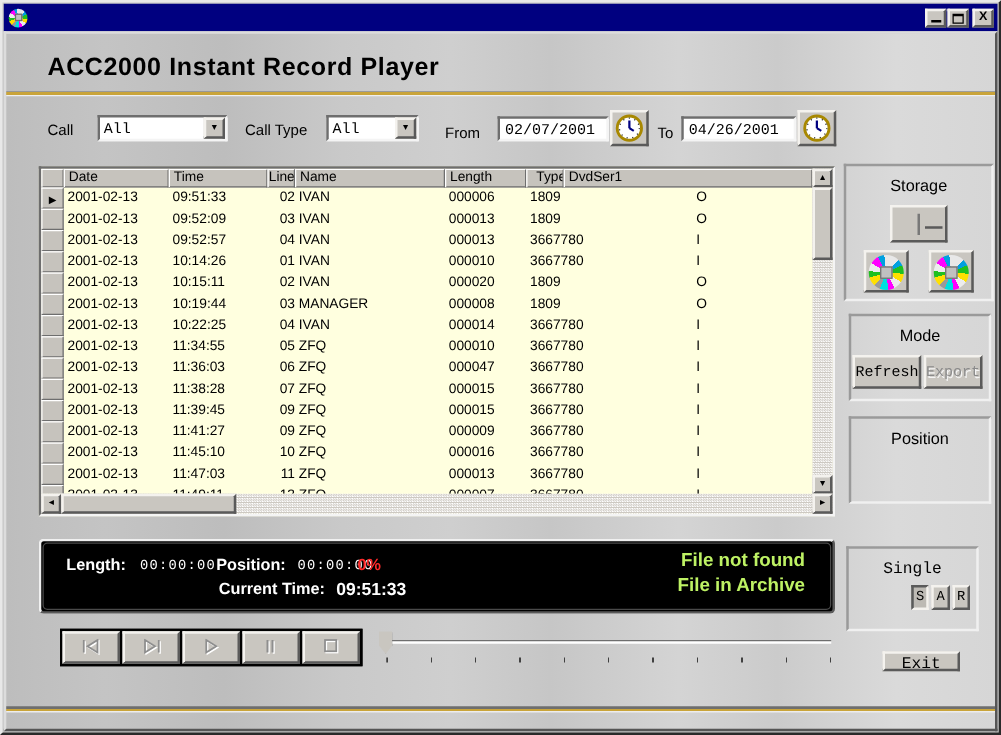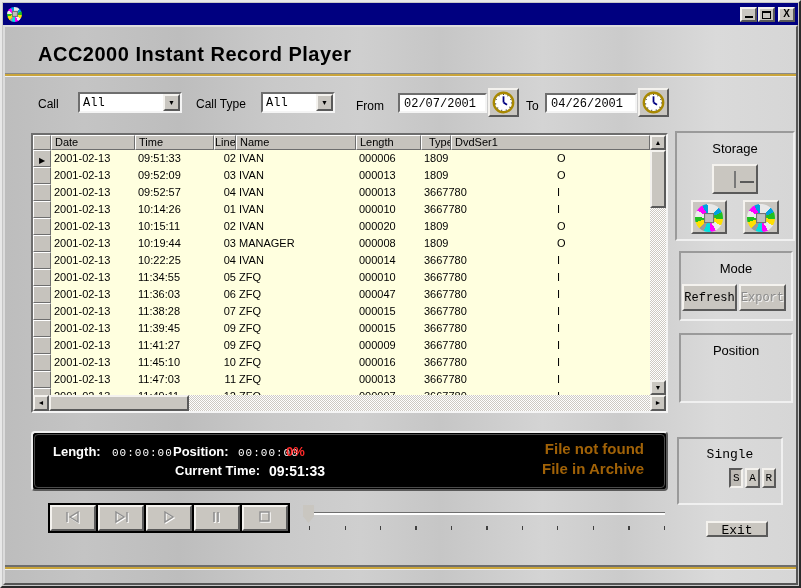--- a/index.html
+++ b/index.html
@@ -67,21 +67,21 @@
   .cdbtn{width:36px;height:34px;background:#c9c6c0;border:2px solid;border-color:#f4f2ee #5a5a5a #5a5a5a #f4f2ee;padding:2px;}
   .cdbtn .cd{width:28px;height:28px;margin:0 auto;}
   .btnrow{display:flex;justify-content:flex-end;gap:2px;margin-top:8px;padding:0 5px;margin-left:45px;}
   
   .lcd{position:absolute;left:26px;top:404px;width:637px;height:60px;background:#000;border:2px solid;border-color:#f0f0f0 #5a5a5a #5a5a5a #f0f0f0;border-radius:4px;}
   .lcd-in{position:absolute;inset:1px;border:1px solid #4a4a4a;border-radius:4px;color:#fff;}
   .lcd .lab{position:absolute;font-weight:bold;font-size:13px;}
   .lcd .tval{position:absolute;font:11px "Liberation Mono",monospace;letter-spacing:1px;}
   .lcd .pct{position:absolute;color:#ff2a2a;font-weight:bold;font-size:13px;}
   .lcd .ctval{position:absolute;font-weight:bold;font-size:14px;}
-  .lcd .status{position:absolute;right:20px;color:#a16207;font-weight:bold;font-size:15px;text-align:right;line-height:19px;}
+  .lcd .status{position:absolute;right:20px;color:#bef264;font-weight:bold;font-size:15px;text-align:right;line-height:19px;}
   
   .transport{position:absolute;left:43px;top:476px;display:flex;border:2px solid #000;background:#000;gap:2px;}
   .tpbtn{width:46px;height:26px;background:#c9c6c0;border:2px solid;border-color:#f4f2ee #5a5a5a #5a5a5a #f4f2ee;padding:0;position:relative;}
   .tpbtn svg{position:absolute;left:50%;top:50%;transform:translate(-50%,-50%);}
   
   .slider{position:absolute;left:296px;top:478px;width:366px;height:26px;}
   .groove{position:absolute;left:8px;right:2px;top:7px;height:3px;background:#fff;border-top:1px solid #6e6e6e;border-left:1px solid #6e6e6e;}
   .sthumb{position:absolute;left:2px;top:0;width:11px;height:18px;background:#c9c6c0;
     clip-path:polygon(0 0,100% 0,100% 62%,50% 100%,0 62%);filter:drop-shadow(1px 1px 0 #555);}
   .ticks{position:absolute;left:8px;right:2px;top:21px;height:4px;

